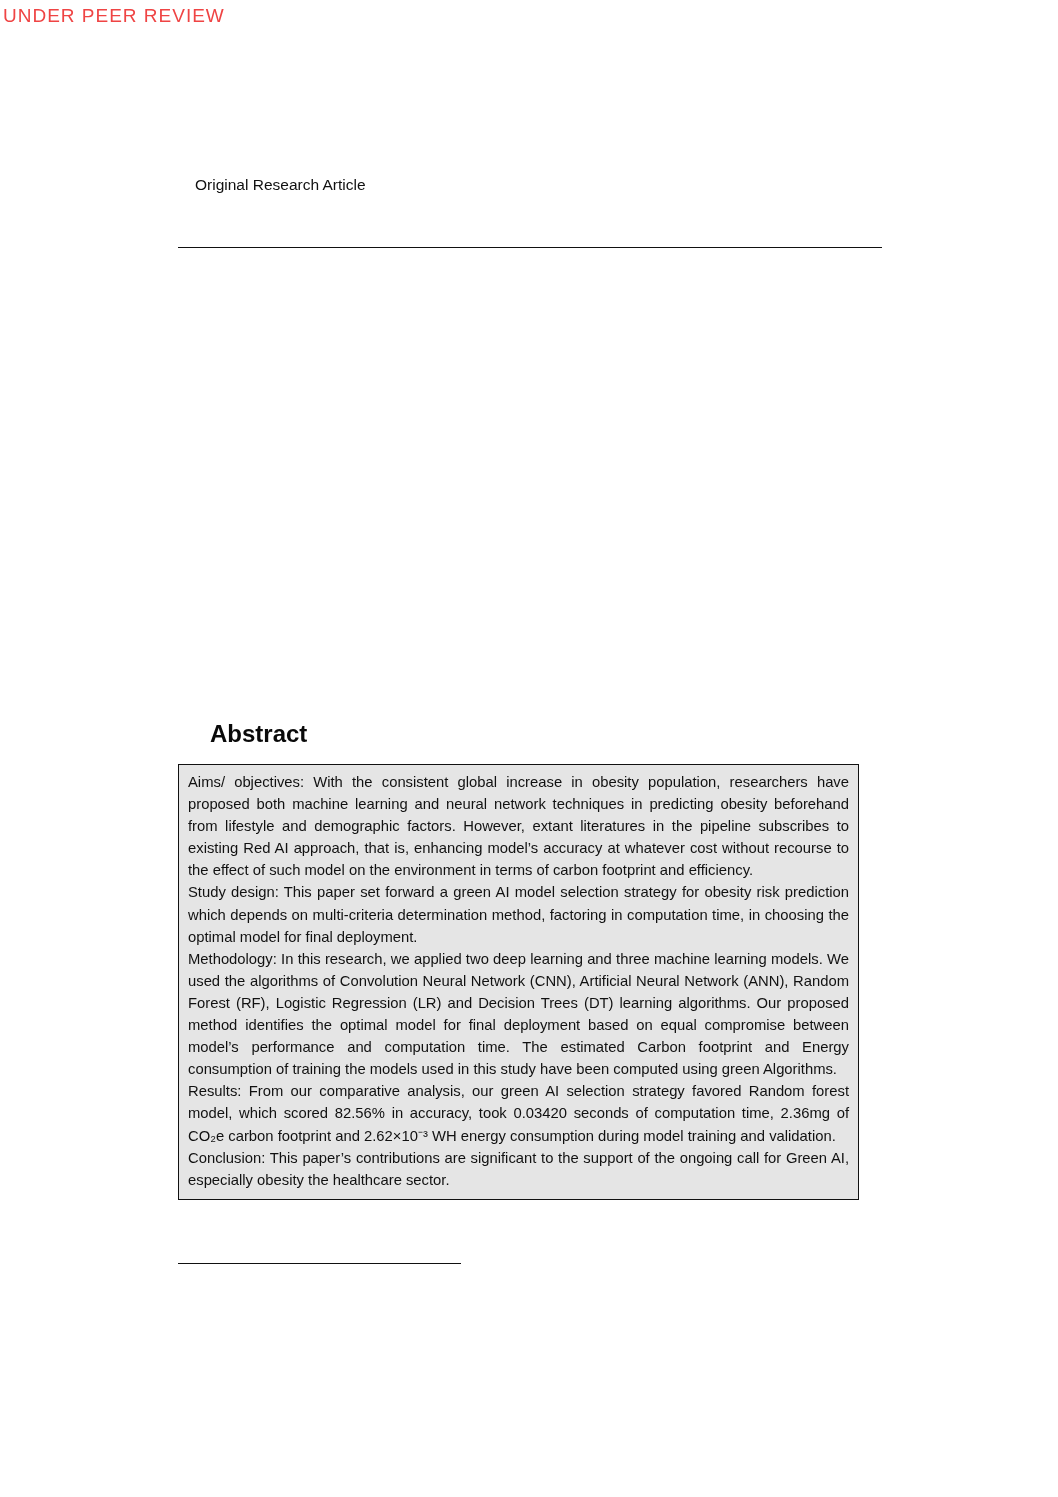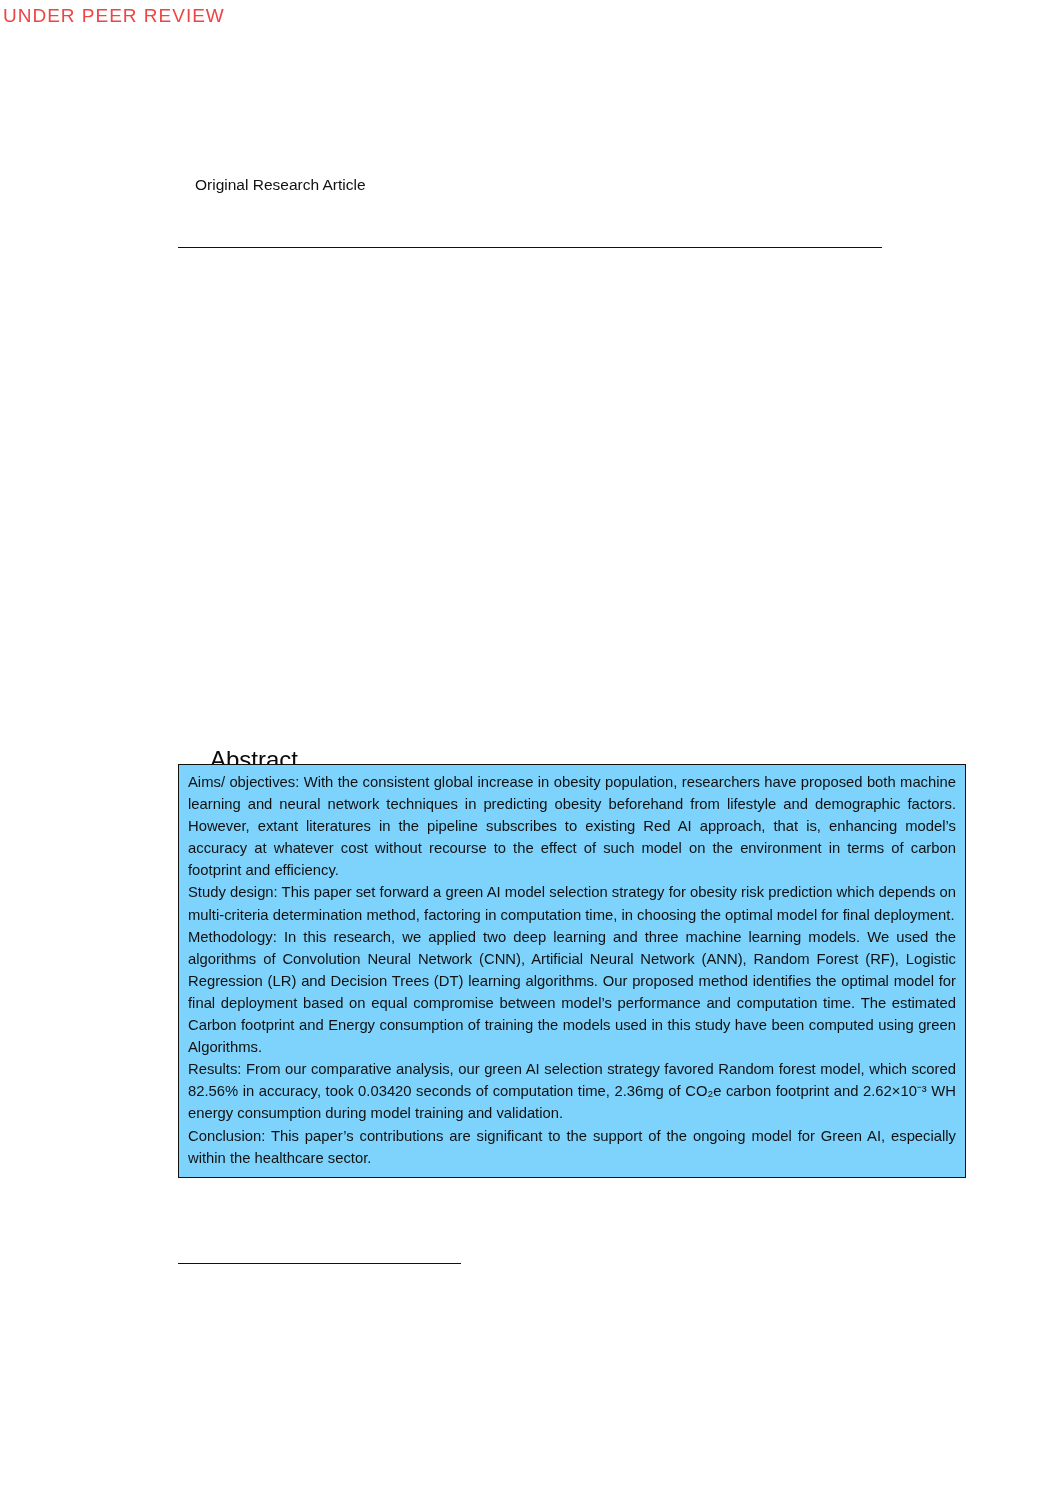--- a/index.html
+++ b/index.html
@@ -56,33 +56,32 @@
     letter-spacing: 0.3px;
     color: #0a0a0a;
     white-space: nowrap;
   }
 
   .abstract-heading {
     position: absolute;
     top: 720px;
     left: 210px;
     font-size: 24px;
-    font-weight: normal;
+    font-weight: bold;
     color: #0a0a0a;
-    margin-top: 26px;
   }
 
   .abstract-box {
     position: absolute;
     top: 764px;
     left: 178px;
-    width: 788px;
+    width: 681px;
     border: 1.5px solid #111111;
     padding: 6px 9px 8px 9px;
-    background: #7dd3fc;
+    background: #e5e5e5;
   }
 
   .abstract-box p {
     font-size: 14.8px;
     line-height: 22.1px;
     text-align: justify;
     color: #111111;
     margin: 0;
   }
 
@@ -107,18 +106,18 @@
   <hr class="title-rule">
 
 
   <h2 class="abstract-heading">Abstract</h2>
 
   <div class="abstract-box">
     <p>Aims/ objectives: With the consistent global increase in obesity population, researchers have proposed both machine learning and neural network techniques in predicting obesity beforehand from lifestyle and demographic factors. However, extant literatures in the pipeline subscribes to existing Red AI approach, that is, enhancing model’s accuracy at whatever cost without recourse to the effect of such model on the environment in terms of carbon footprint and efficiency.</p>
     <p>Study design: This paper set forward a green AI model selection strategy for obesity risk prediction which depends on multi-criteria determination method, factoring in computation time, in choosing the optimal model for final deployment.</p>
     <p>Methodology: In this research, we applied two deep learning and three machine learning models. We used the algorithms of Convolution Neural Network (CNN), Artificial Neural Network (ANN), Random Forest (RF), Logistic Regression (LR) and Decision Trees (DT) learning algorithms. Our proposed method identifies the optimal model for final deployment based on equal compromise between model’s performance and computation time. The estimated Carbon footprint and Energy consumption of training the models used in this study have been computed using green Algorithms.</p>
     <p>Results: From our comparative analysis, our green AI selection strategy favored Random forest model, which scored 82.56% in accuracy, took 0.03420 seconds of computation time, 2.36mg of CO₂e carbon footprint and 2.62×10⁻³ WH energy consumption during model training and validation.</p>
-    <p>Conclusion: This paper’s contributions are significant to the support of the ongoing model for Green AI, especially within the healthcare sector.</p>
+    <p>Conclusion: This paper’s contributions are significant to the support of the ongoing call for Green AI, especially obesity the healthcare sector.</p>
   </div>
 
   <hr class="footnote-rule">
 
 </div>
 
 </body></html>

